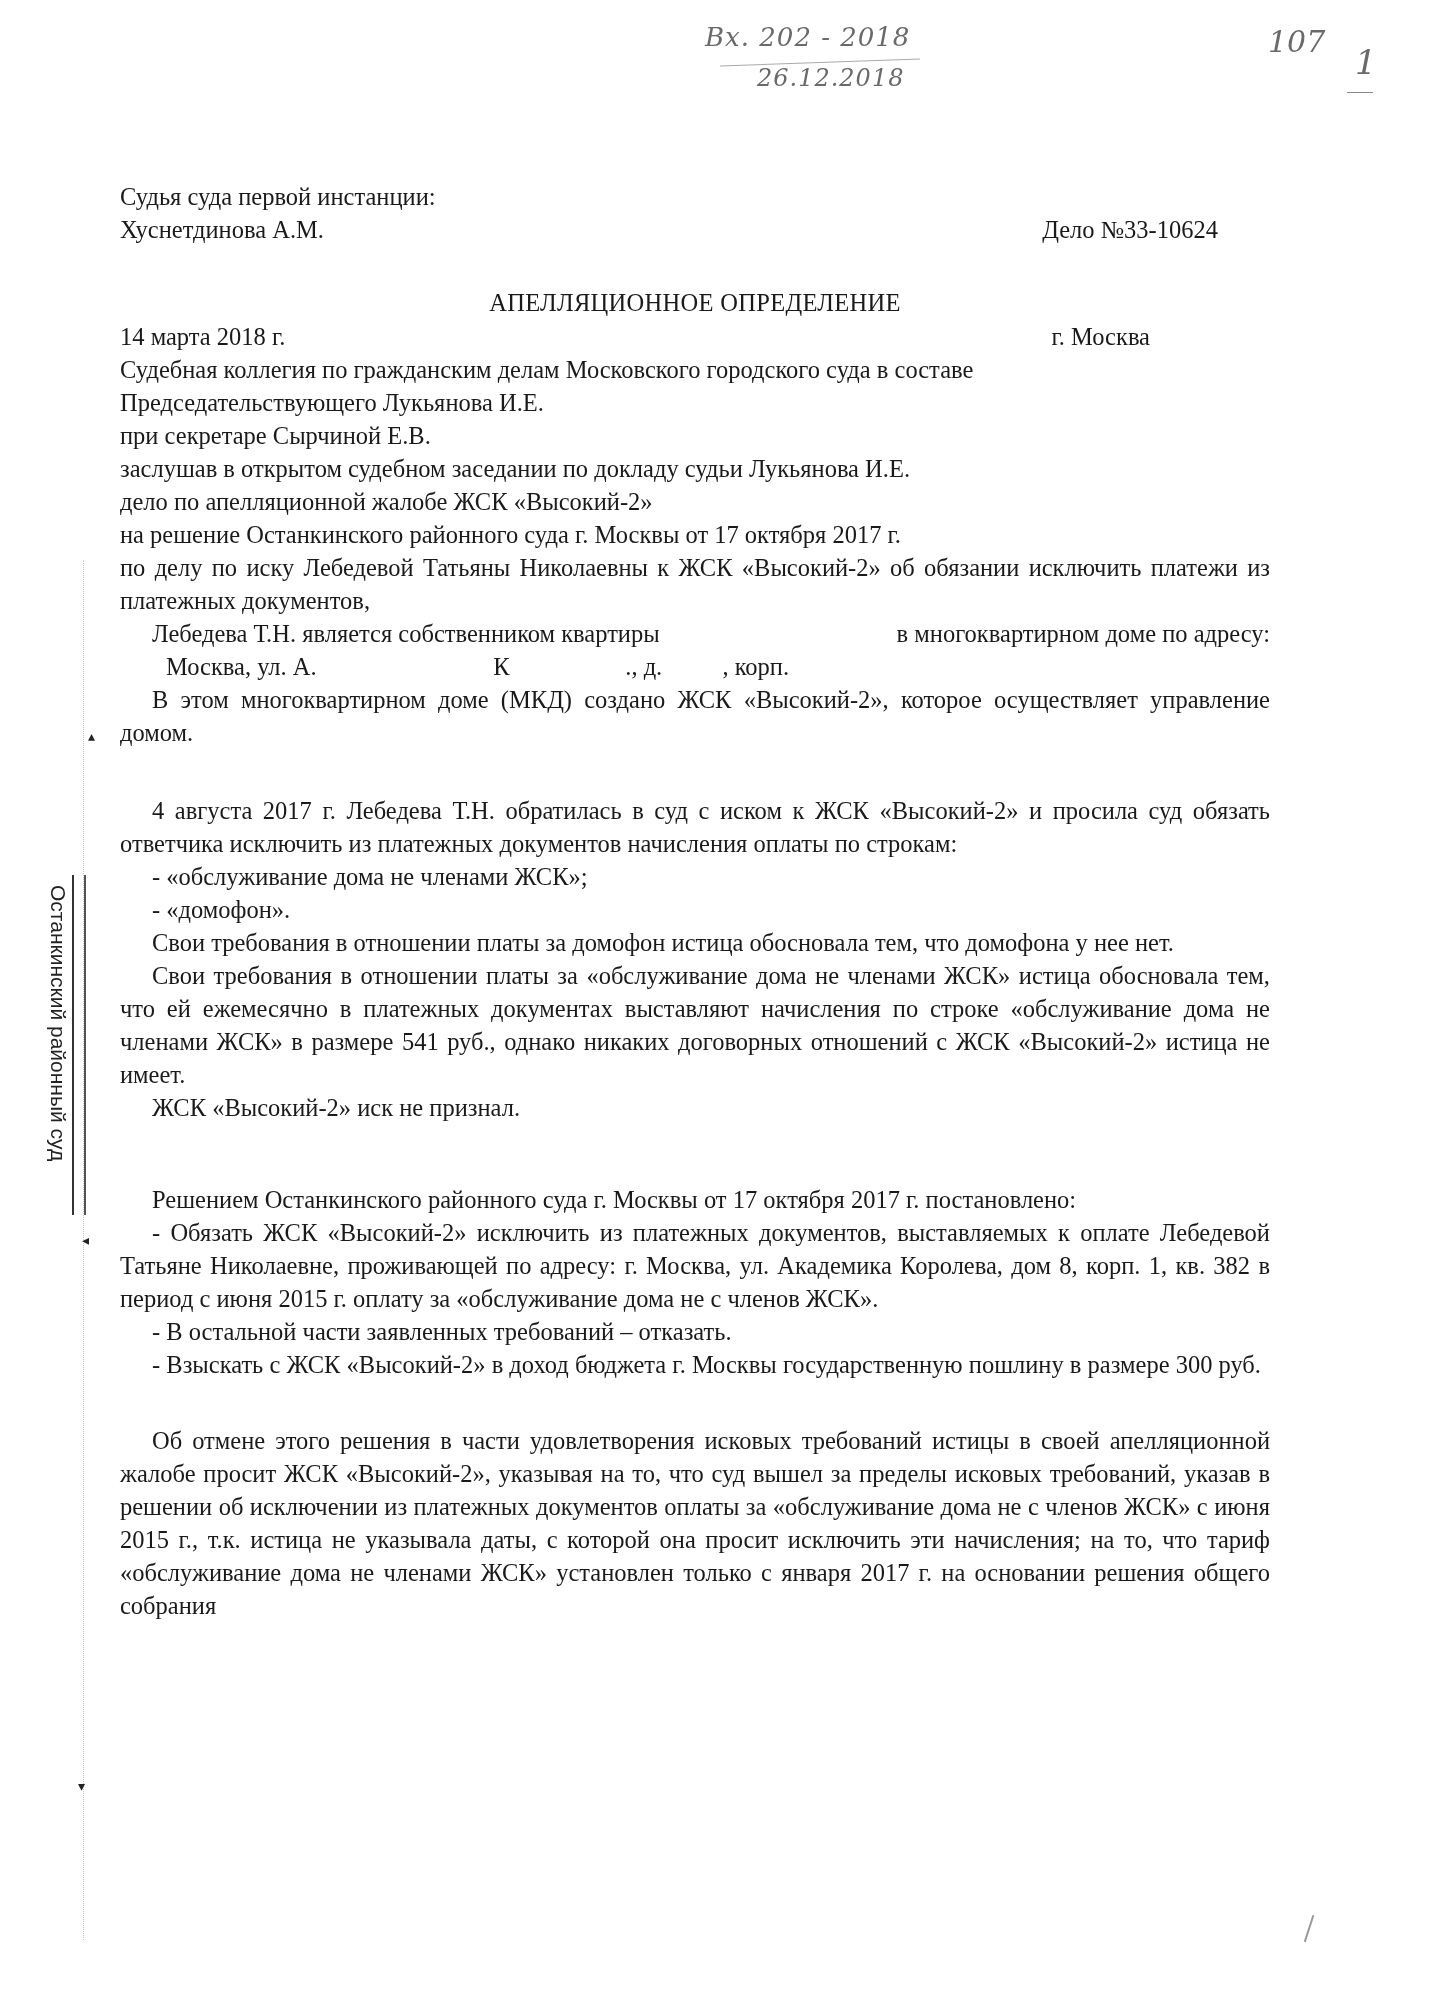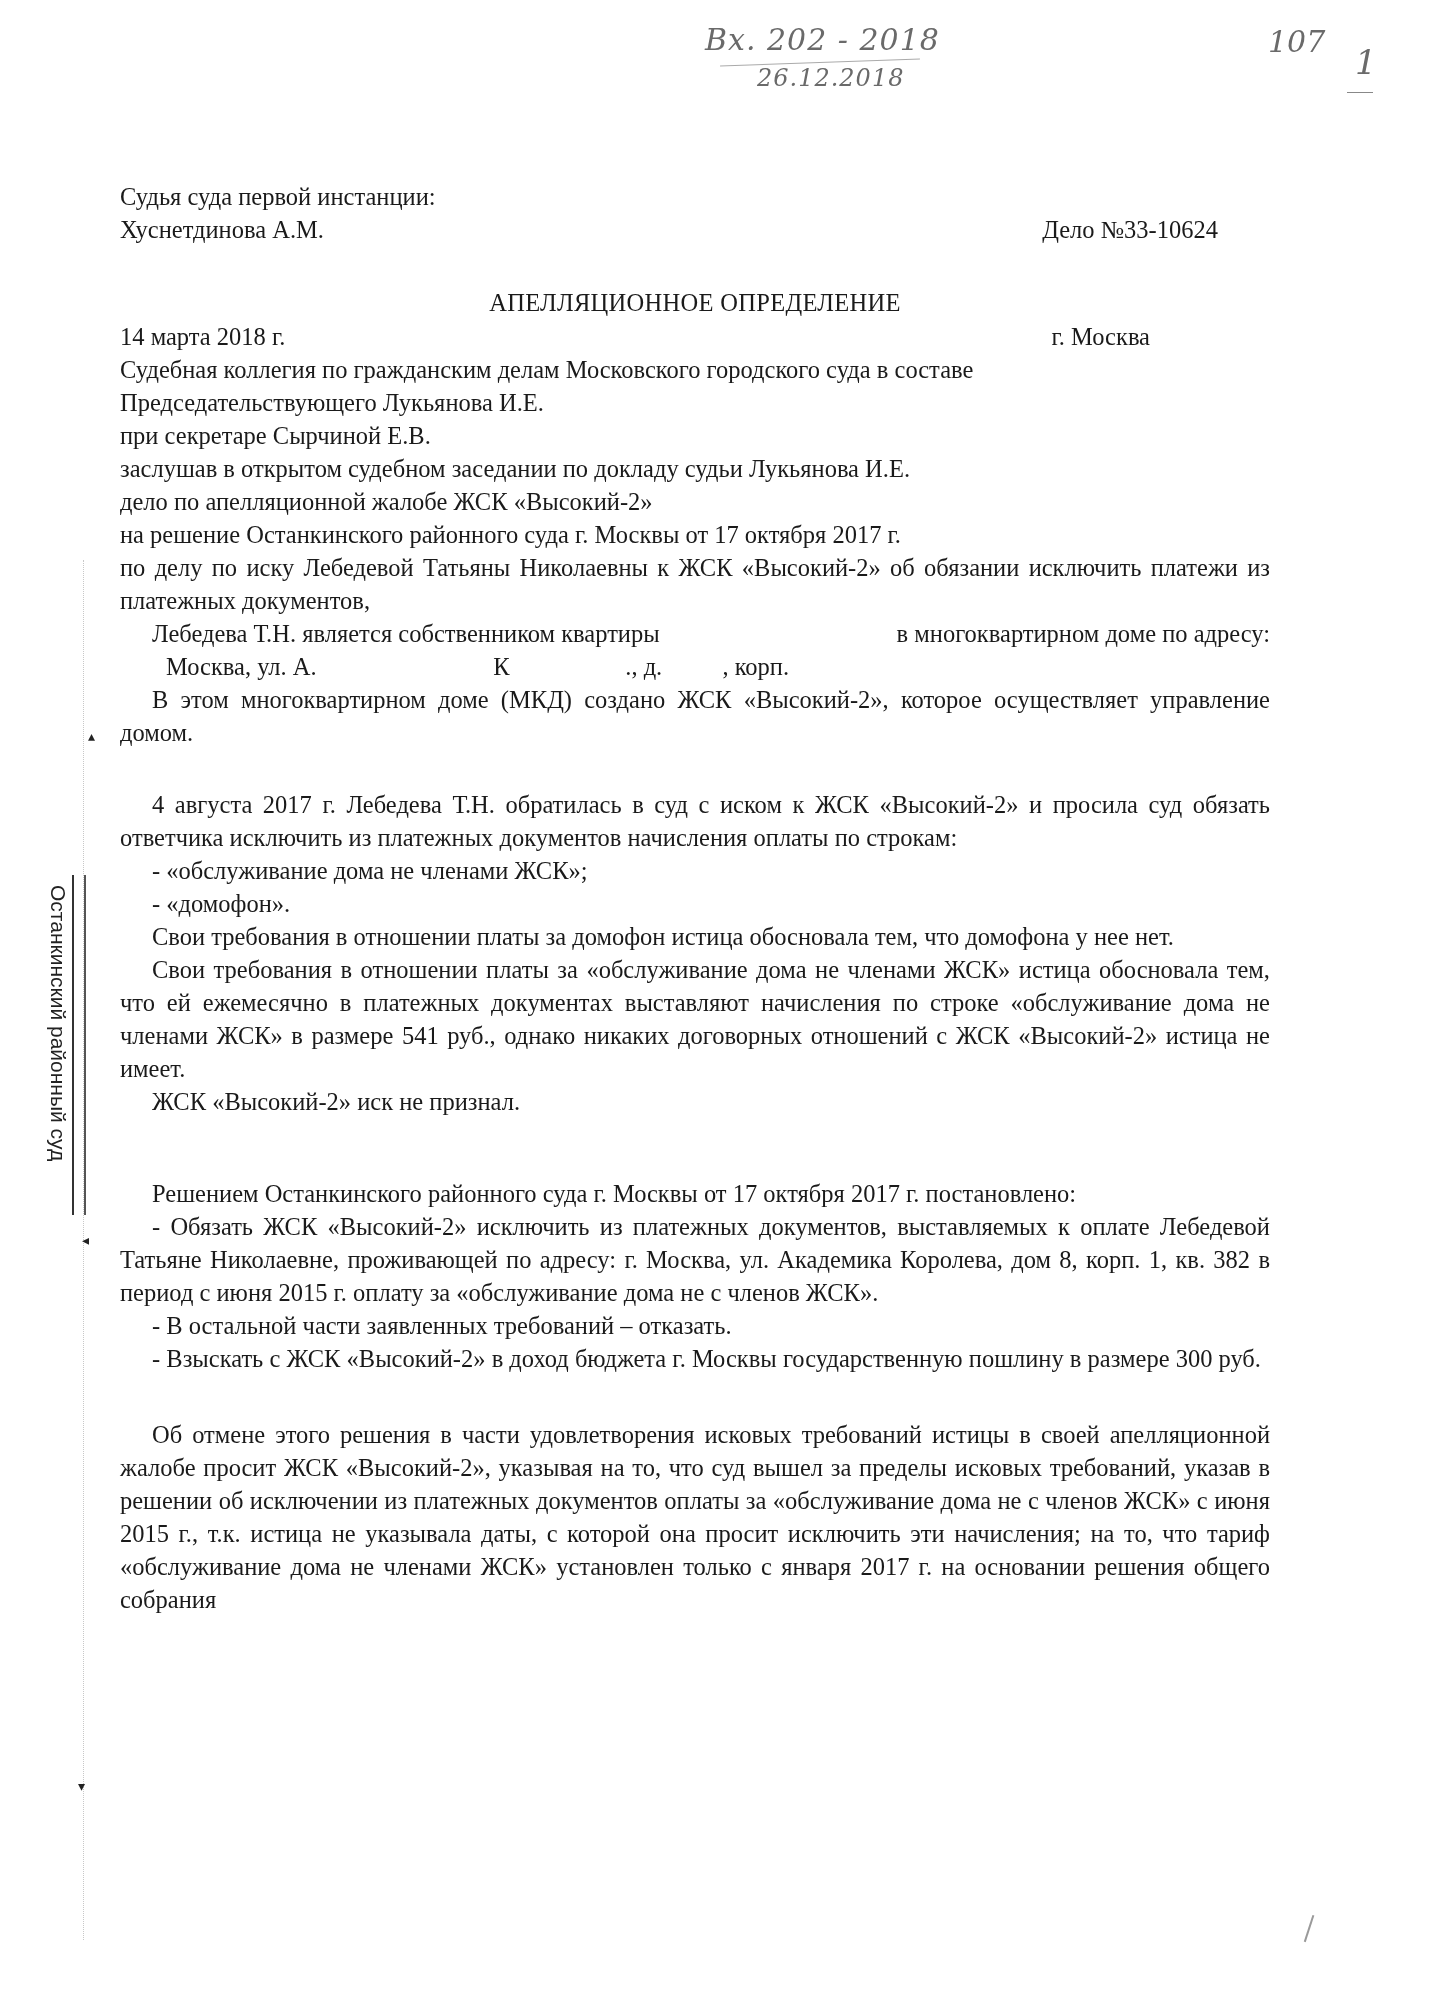--- a/index.html
+++ b/index.html
@@ -1,20 +1,20 @@
 <!DOCTYPE html>
 <html><head>
   <meta charset="utf-8">
   <style>
     html, body { margin: 0; padding: 0; background: #ffffff; }
     body { width: 1455px; height: 2000px; position: relative; overflow: hidden;
            font-family: "Liberation Serif", "DejaVu Serif", serif; color: #1a1a1a; }
     .abs { position: absolute; }
     .hand { font-family: "DejaVu Serif", serif; font-style: italic; color: #6a6a6a; }
-    .reg-num { left: 705px; top: 22px; font-size: 30px; letter-spacing: 1px; }
+    .reg-num { left: 705px; top: 22px; font-size: 26px; letter-spacing: 1px; }
     .reg-line { left: 720px; top: 62px; width: 200px; height: 0; border-top: 1px solid #aaa; transform: rotate(-2deg); }
     .reg-date { left: 725px; top: 64px; font-size: 24px; letter-spacing: 1px; margin-left: 32px; }
     .page-num { left: 1268px; top: 24px; font-size: 30px; }
     .sheet-num { left: 1355px; top: 42px; font-size: 34px; }
     .sheet-num-line { left: 1347px; top: 92px; width: 26px; border-top: 1px solid #888; }
     .stamp-dots { left: 83px; top: 560px; width: 2px; height: 1380px;
                   border-left: 1px dotted #c8c8c8; }
     .stamp { left: 22px; top: 875px; width: 60px; height: 340px; }
     .stamp .line1 { position: absolute; left: 50px; top: 0; width: 0; height: 340px; border-left: 2px solid #333; }
     .stamp .line2 { position: absolute; left: 62px; top: 0; width: 0; height: 340px; border-left: 2px solid #555; }
@@ -85,21 +85,21 @@
   <div class="line addr">
     <span style="width:275px;">Москва, ул. А.</span>
     <span style="width:80px;">К</span>
     <span style="width:45px;">., д.</span>
     <span>, корп.</span>
   </div>
   <p class="p indent">В этом многоквартирном доме (МКД) создано ЖСК «Высокий-2», которое осуществляет управление домом.</p>
 
   <div class="gap"></div>
 
-  <p class="p indent" style="margin-top:6px;">4 августа 2017 г. Лебедева Т.Н. обратилась в суд с иском к ЖСК «Высокий-2» и просила суд обязать ответчика исключить из платежных документов начисления оплаты по строкам:</p>
+  <p class="p indent" style="margin-top:12px;">4 августа 2017 г. Лебедева Т.Н. обратилась в суд с иском к ЖСК «Высокий-2» и просила суд обязать ответчика исключить из платежных документов начисления оплаты по строкам:</p>
   <p class="indent">- «обслуживание дома не членами ЖСК»;</p>
   <p class="indent">- «домофон».</p>
   <p class="p indent">Свои требования в отношении платы за домофон истица обосновала тем, что домофона у нее нет.</p>
   <p class="p indent">Свои требования в отношении платы за «обслуживание дома не членами ЖСК» истица обосновала тем, что ей ежемесячно в платежных документах выставляют начисления по строке «обслуживание дома не членами ЖСК» в размере 541 руб., однако никаких договорных отношений с ЖСК «Высокий-2» истица не имеет.</p>
   <p class="indent">ЖСК «Высокий-2» иск не признал.</p>
 
   <div class="gap"></div>
 
   <p class="indent" style="margin-top:26px;">Решением Останкинского районного суда г. Москвы от 17 октября 2017 г. постановлено:</p>
   <p class="p indent">- Обязать ЖСК «Высокий-2» исключить из платежных документов, выставляемых к оплате Лебедевой Татьяне Николаевне, проживающей по адресу: г. Москва, ул. Академика Королева, дом 8, корп. 1, кв. 382 в период с июня 2015 г. оплату за «обслуживание дома не с членов ЖСК».</p>

